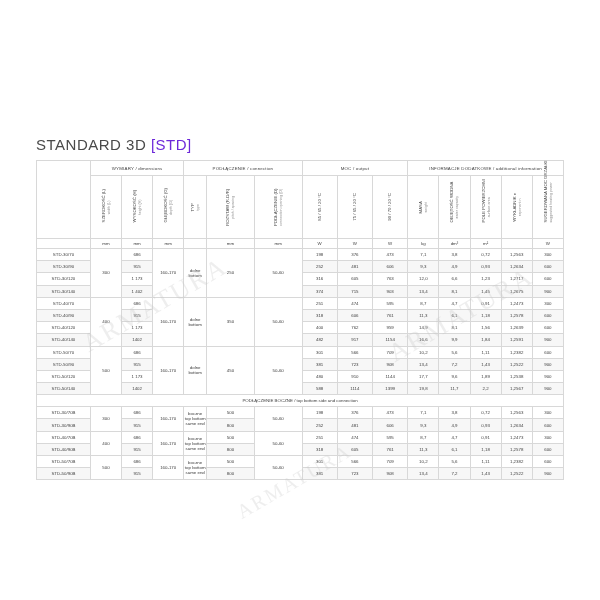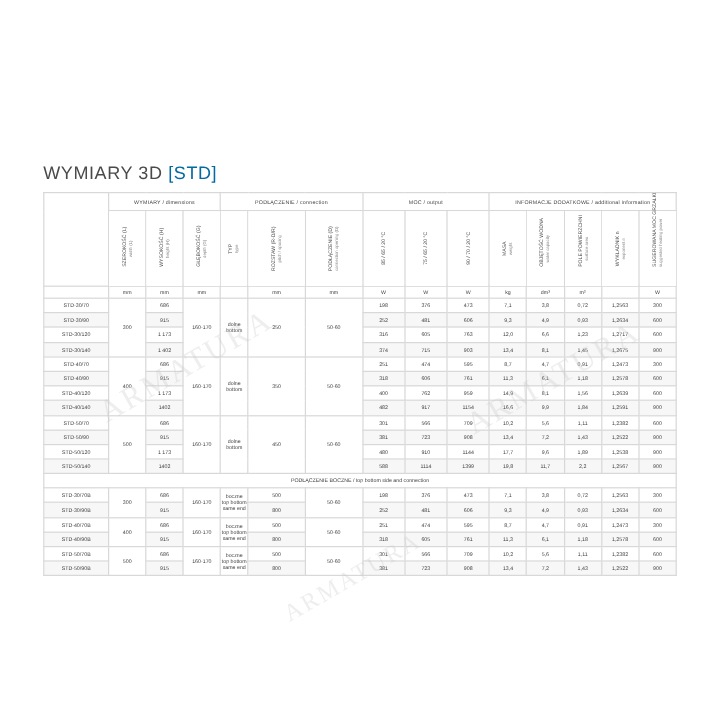--- a/index.html
+++ b/index.html
@@ -19,21 +19,21 @@
   }
   .title {
     position: absolute;
     left: 36px;
     top: 136px;
     font-size: 15px;
     letter-spacing: 0.5px;
     color: #4a4a4a;
     font-weight: normal;
   }
-  .title .code { color: #0369a1; }
+  .title .code { color: #6d28d9; }
 
   .tablewrap {
     position: absolute;
     left: 36px;
     top: 160px;
     width: 528px;
   }
   table.spec {
     border-collapse: collapse;
     width: 528px;
@@ -105,21 +105,21 @@
   .wm1 { left: 74px; top: 290px; transform: rotate(-30deg); }
   .wm2 { left: 380px; top: 300px; transform: rotate(-30deg); }
   .wm3 { left: 230px; top: 470px; transform: rotate(-30deg); font-size: 20px;}
 </style>
 </head>
 <body>
 
 <div class="page">
 
   <div class="title">
-    <span>WYMIARY 3D</span>
+    <span>STANDARD 3D</span>
     <span class="code">[STD]</span>
   </div>
 
   <div class="tablewrap">
     <table class="spec">
       <colgroup>
         <col style="width:52px">
         <col style="width:30px">
           <col style="width:30px">
           <col style="width:30px">

